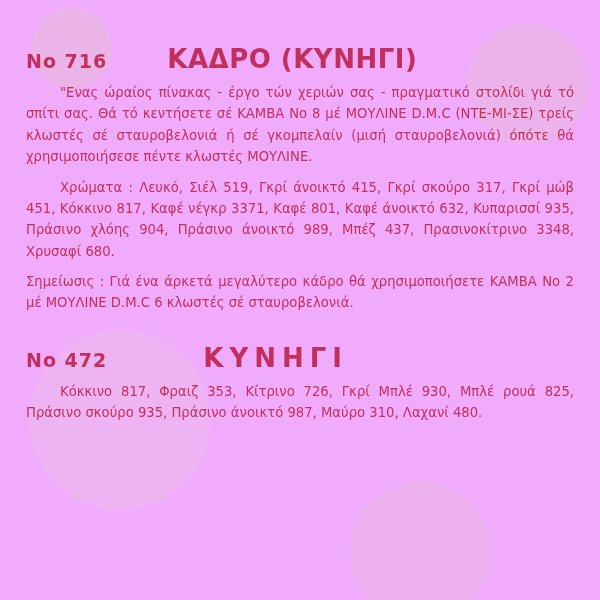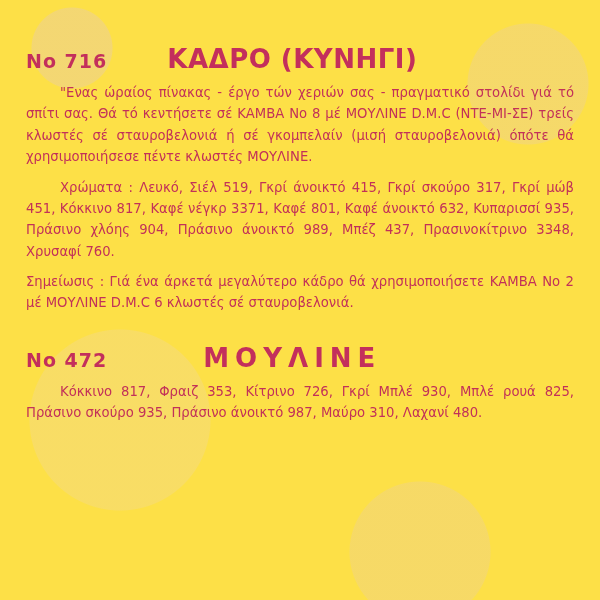--- a/index.html
+++ b/index.html
@@ -13,21 +13,21 @@
     font-family: "DejaVu Sans", sans-serif;
     color: #c0325a;
     overflow: hidden;
   }
   .page {
     position: relative;
     width: 600px;
     height: 600px;
     box-sizing: border-box;
     padding: 44px 26px 20px 26px;
-    background: #fde047;
+    background: #f0abfc;
   }
   
   .page::before {
     content: "";
     position: absolute;
     inset: 0;
     background:
       radial-gradient(circle at 12% 8%, rgba(226,198,196,.35) 0 40px, rgba(255,255,255,0) 41px),
       radial-gradient(circle at 88% 14%, rgba(226,198,196,.28) 0 60px, rgba(255,255,255,0) 61px),
       radial-gradient(circle at 70% 92%, rgba(226,198,196,.25) 0 70px, rgba(255,255,255,0) 71px),
@@ -84,33 +84,33 @@
 
     <div class="entry">
       <div class="entry-head">
         <span class="entry-no">Nο 716</span>
         <span class="entry-title">ΚΑΔΡΟ (ΚΥΝΗΓΙ)</span>
       </div>
       <div class="block">
         <p class="para indent">"Ενας ώραίος πίνακας - έργο τών χεριών σας - πραγματικό στολίδι γιά τό σπίτι σας. Θά τό κεντήσετε σέ ΚΑΜΒΑ Νο 8 μέ ΜΟΥΛΙΝΕ D.M.C (ΝΤΕ-ΜΙ-ΣΕ) τρείς κλωστές σέ σταυροβελονιά ή σέ γκομπελαίν (μισή σταυροβελονιά) όπότε θά χρησιμοποιήσεσε πέντε κλωστές ΜΟΥΛΙΝΕ.</p>
       </div>
       <div class="block">
-        <p class="para indent">Χρώματα :  Λευκό, Σιέλ 519, Γκρί άνοικτό 415, Γκρί σκούρο 317, Γκρί μώβ 451, Κόκκινο 817, Καφέ νέγκρ 3371, Καφέ 801, Καφέ άνοικτό 632, Κυπαρισσί 935, Πράσινο χλόης 904, Πράσινο άνοικτό 989, Μπέζ 437, Πρασινοκίτρινο 3348, Χρυσαφί 760.</p>
+        <p class="para indent">Χρώματα :  Λευκό, Σιέλ 519, Γκρί άνοικτό 415, Γκρί σκούρο 317, Γκρί μώβ 451, Κόκκινο 817, Καφέ νέγκρ 3371, Καφέ 801, Καφέ άνοικτό 632, Κυπαρισσί 935, Πράσινο χλόης 904, Πράσινο άνοικτό 989, Μπέζ 437, Πρασινοκίτρινο 3348, Χρυσαφί 680.</p>
       </div>
       <div class="block">
         <p class="para">Σημείωσις :  Γιά ένα άρκετά μεγαλύτερο κάδρο θά χρησιμοποιήσετε ΚΑΜΒΑ Νο 2 μέ ΜΟΥΛΙΝΕ D.M.C 6 κλωστές σέ σταυροβελονιά.</p>
       </div>
     </div>
 
     <div class="gap-big"></div>
 
     <div class="entry">
       <div class="entry-head">
         <span class="entry-no">Nο 472</span>
-        <span class="entry-title spaced">ΜΟΥΛΙΝΕ</span>
+        <span class="entry-title spaced">ΚΥΝΗΓΙ</span>
       </div>
       <div class="block">
         <p class="para indent tight">Κόκκινο 817, Φραιζ 353, Κίτρινο 726, Γκρί Μπλέ 930, Μπλέ ρουά 825, Πράσινο σκούρο 935, Πράσινο άνοικτό 987, Μαύρο 310, Λαχανί 480.</p>
       </div>
     </div>
 
   </div>
 </div>
 
 </body></html>

